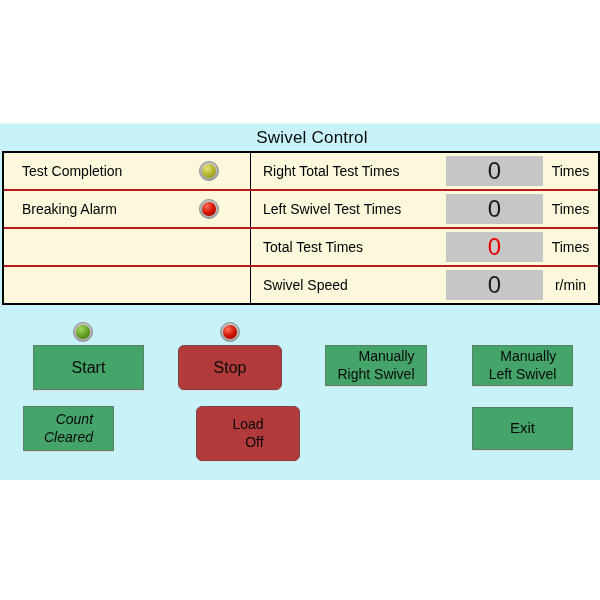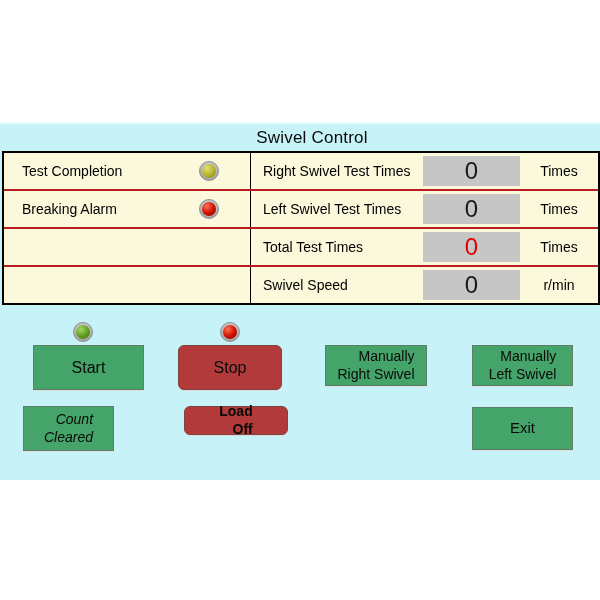--- a/index.html
+++ b/index.html
@@ -30,21 +30,21 @@
   }
   .cell-right {
     flex:1; display:flex; align-items:center; padding-left:12px; font-size:14px;
   }
   .metric-label { flex:1; }
   .value-box {
     width:97px; height:30px; background:#c6c6c6;
     display:flex; align-items:center; justify-content:center;
     font-size:24px; line-height:1;
   }
-  .unit { width:78px; text-align:center; font-size:14px; }
+  .unit { width:55px; text-align:center; font-size:14px; }
   
   .led {
     width:20px; height:20px; border-radius:50%;
     background: radial-gradient(circle at 50% 38%, #e8e8e8, #b6b6b6 55%, #8d8d8d);
     border:1px solid #8f8f8f; box-sizing:border-box; position:absolute;
   }
   .led::after {
     content:""; position:absolute; left:2px; top:2px; width:14px; height:14px;
     border-radius:50%;
   }
@@ -60,41 +60,41 @@
     border:1px solid #6a6a6a; box-shadow:0 1px 0 #dcdcdc;
   }
   .btn-green { background:#44a469; border-color:#5d7f68; }
   .btn-red   { background:#b23a3a; border-color:#7e4444;border-radius:6px; }
   .btn-small-text { font-size:14px;text-align:right; }
   #btn-start  { left:33px;  top:221px; width:111px; height:45px; }
   #btn-stop   { left:178px; top:221px; width:104px; height:45px; }
   #btn-mright { left:325px; top:221px; width:102px; height:41px; }
   #btn-mleft  { left:472px; top:221px; width:101px; height:41px; }
   #btn-count  { left:23px;  top:282px; width:91px; height:45px;font-style:italic; }
-  #btn-load   { left:184px; top:282px; width:104px; height:29px;font-weight:bold; }
+  #btn-load   { left:196px; top:282px; width:104px; height:55px; }
   #btn-exit   { left:472px; top:283px; width:101px; height:43px; font-size:15px; }
   #start-led { left:73px;  top:198px; }
   #stop-led  { left:220px; top:198px; }
 </style>
 </head>
 <body>
 
 <div class="page">
   <div class="panel">
 
     <div class="titlebar">Swivel Control</div>
 
     <div class="tbl" id="status-table">
       <div class="tbl-row">
         <div class="cell-left">
           <span class="ind-label">Test Completion</span>
           <span class="led row-led led-yellow"></span>
         </div>
         <div class="cell-right">
-          <span class="metric-label">Right Swivel Test Times</span>
+          <span class="metric-label">Right Total Test Times</span>
           <span class="value-box" style="color: rgb(26, 26, 26);">0</span>
           <span class="unit">Times</span>
         </div>
       </div>
 
       <div class="tbl-row">
         <div class="cell-left">
           <span class="ind-label">Breaking Alarm</span>
           <span class="led row-led led-red"></span>
         </div>

